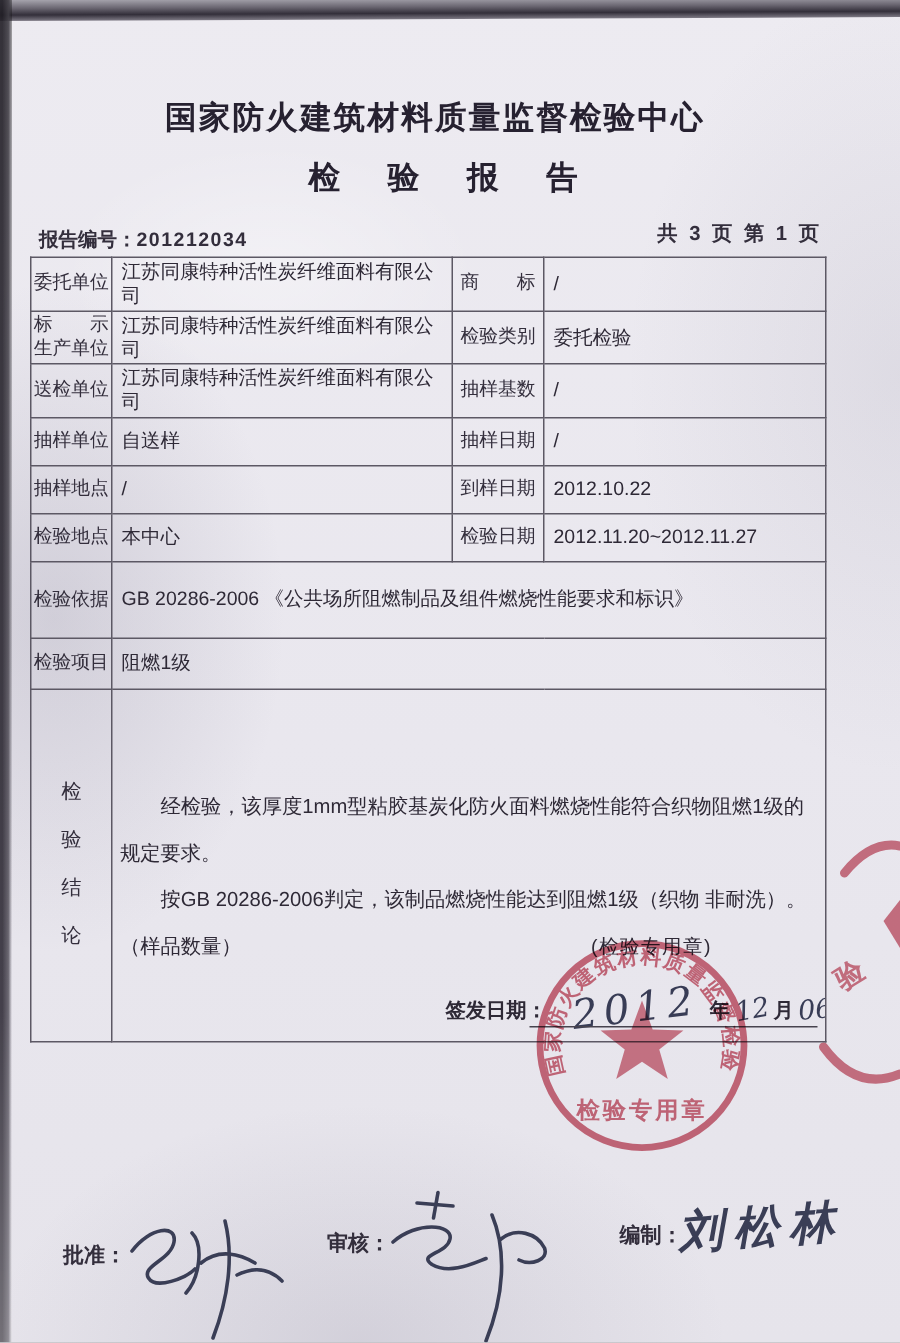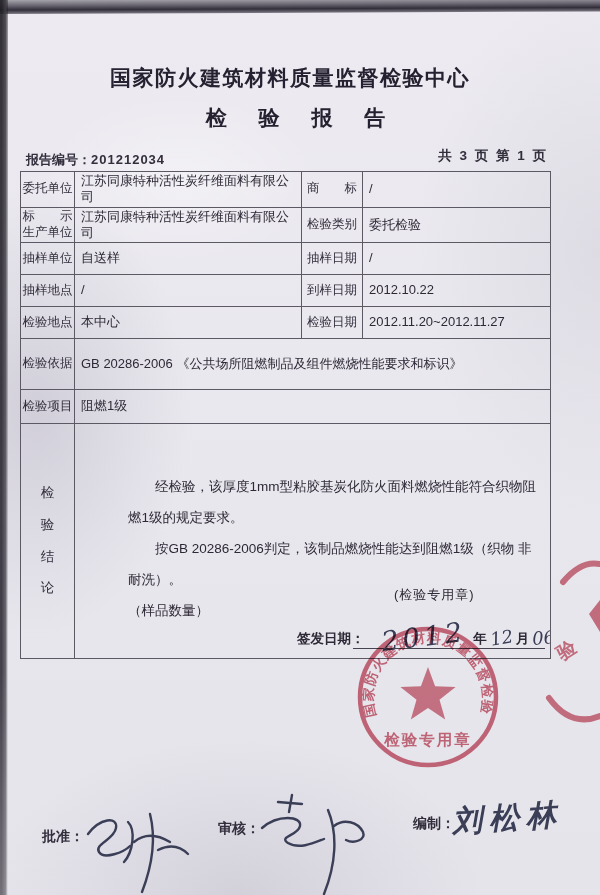--- a/index.html
+++ b/index.html
@@ -34,21 +34,21 @@
   table.rep{position:absolute;left:20px;top:171px;width:530px;border-collapse:collapse;
     table-layout:fixed;}
   table.rep td{border:1.4px solid #5c5864;vertical-align:middle;overflow:hidden;}
   td.lbl{font-size:12.5px;text-align:center;padding:1px 1px;line-height:1.25;color:#332e3c;}
   td.val{font-size:13px;text-align:left;padding:1px 2px 1px 6px;line-height:1.25;color:#2e2936;}
   tr.r1{height:29px}tr.r2{height:34px}tr.r3{height:34px}tr.r4{height:34px}
   tr.r5{height:32px}tr.r6{height:32px}tr.r7{height:32px}tr.r8{height:34px}
   tr.r9{height:51px}tr.r10{height:34px}tr.r11{height:235px}tr.r12{height:49px}
   td.concl{position:relative;vertical-align:top;padding:0;}
   .vert span{display:block;margin:15px auto 15px;font-size:13.5px;}
-  .concl-text{padding:14px 10px 0 5px;font-size:13.5px;line-height:31px;margin-left:48px;}
+  .concl-text{padding:14px 10px 0 5px;font-size:13.5px;line-height:31px;}
   .concl-text p{margin:0;}
   .p-ind{text-indent:2em;}
   .stamp-printed{position:absolute;left:287px;top:162px;font-size:13px;color:#2e2936;
     letter-spacing:1px;white-space:nowrap;margin-left:32px;}
   .issue-line{position:absolute;left:222px;top:194px;white-space:nowrap;font-size:13.5px;
     font-weight:bold;color:#2e2936;}
   .issue-line .unit{margin:0 2px;}
   .hw{font-family:"DejaVu Serif","Liberation Serif",serif;font-style:italic;color:#383c55;
     font-weight:normal;display:inline-block;}
   .hw-year{font-size:27px;letter-spacing:4px;transform:rotate(-7deg) translateY(3px);margin:0 6px 0 16px;}
@@ -99,20 +99,26 @@
       <td class="val">江苏同康特种活性炭纤维面料有限公司</td>
       <td class="lbl">商　　标</td>
       <td class="val">/</td>
     </tr>
     <tr class="r3">
       <td class="lbl"><span>标　　示</span><br><span>生产单位</span></td>
       <td class="val">江苏同康特种活性炭纤维面料有限公司</td>
       <td class="lbl">检验类别</td>
       <td class="val">委托检验</td>
     </tr>
+    <tr class="r4">
+      <td class="lbl">送检单位</td>
+      <td class="val">江苏同康特种活性炭纤维面料有限公司</td>
+      <td class="lbl">抽样基数</td>
+      <td class="val">/</td>
+    </tr>
     <tr class="r5">
       <td class="lbl">抽样单位</td>
       <td class="val">自送样</td>
       <td class="lbl">抽样日期</td>
       <td class="val">/</td>
     </tr>
     <tr class="r6">
       <td class="lbl">抽样地点</td>
       <td class="val">/</td>
       <td class="lbl">到样日期</td>

